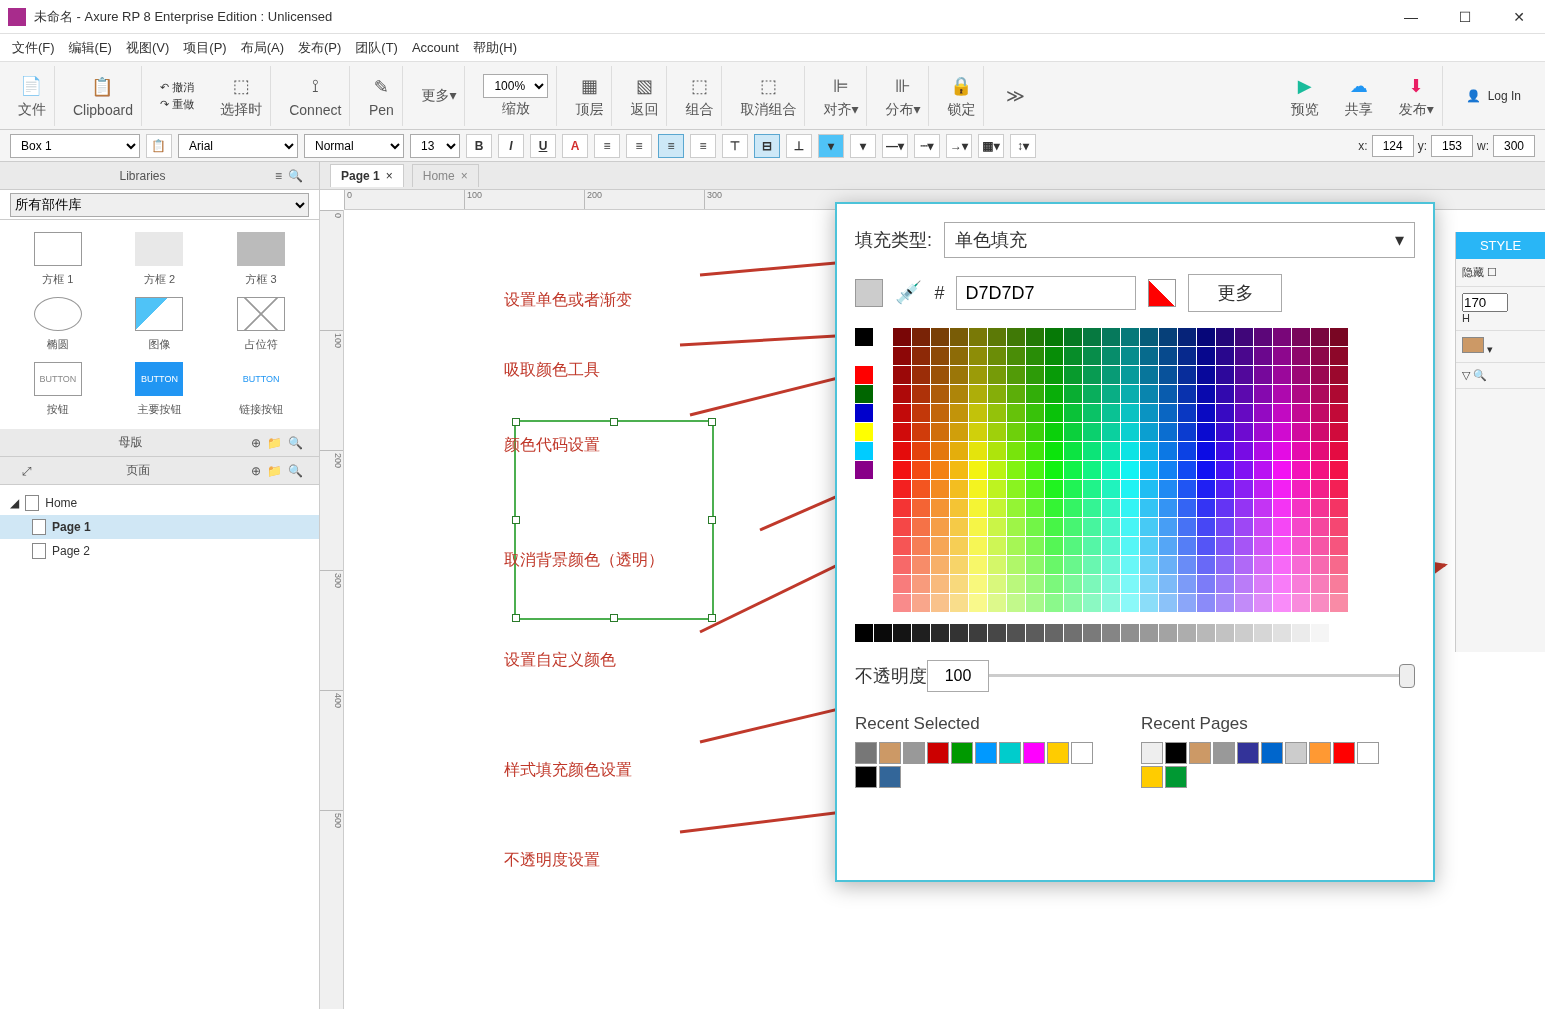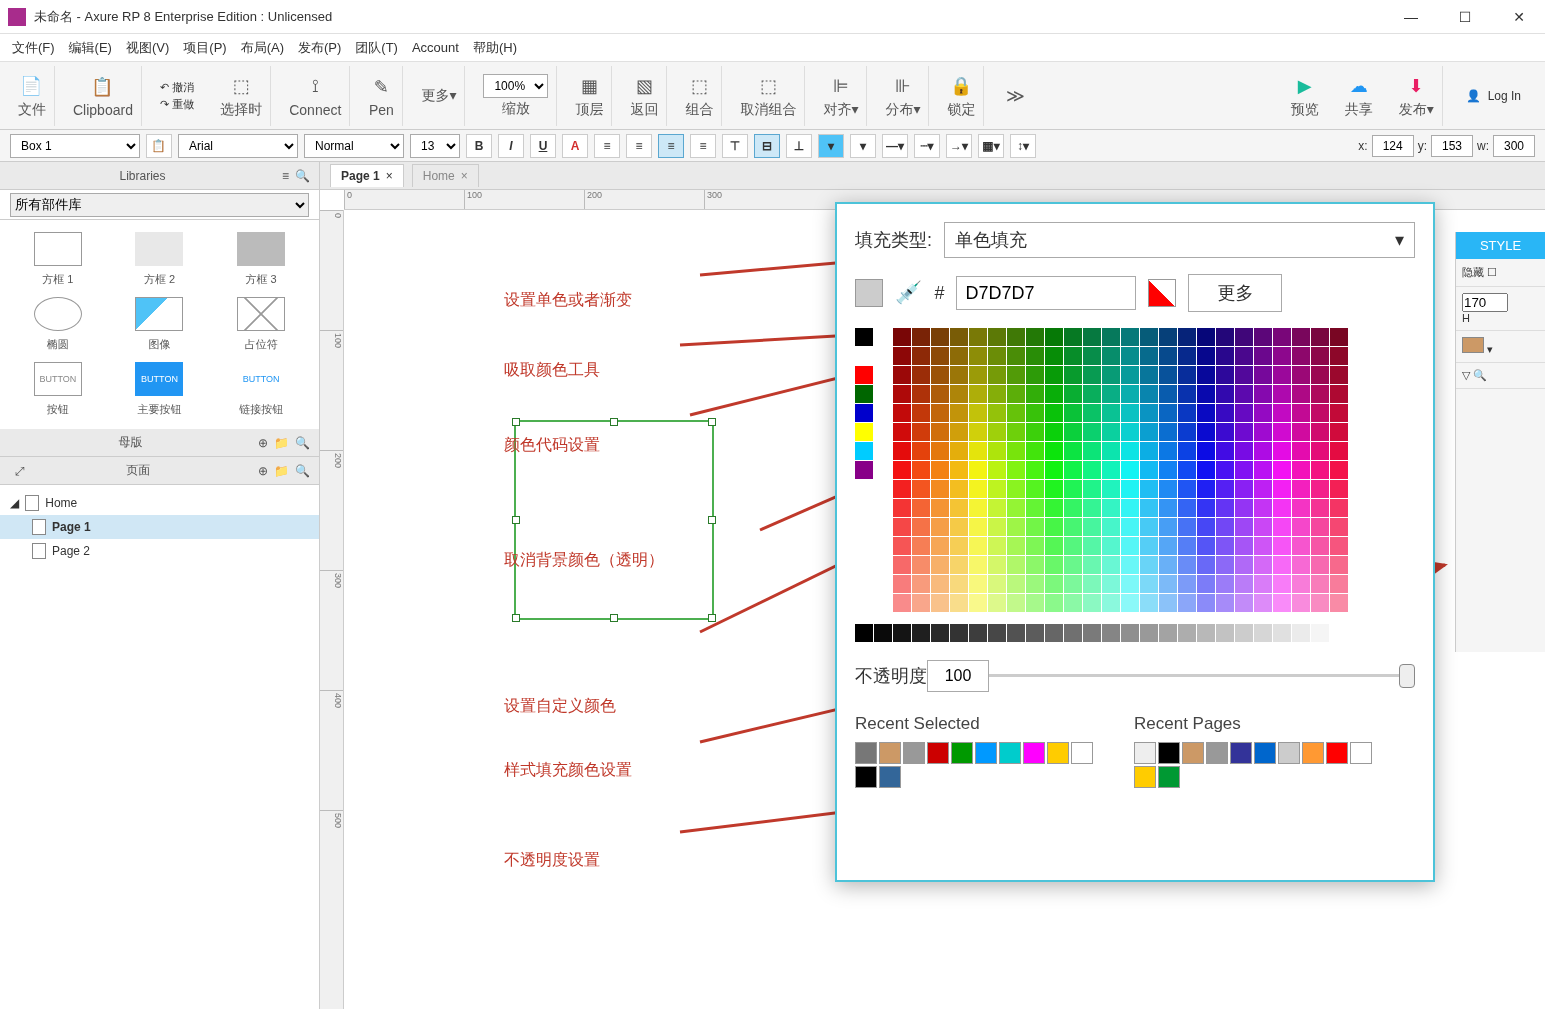--- a/index.html
+++ b/index.html
@@ -18,21 +18,21 @@
 .tool-label { font-size: 14px; color: #555; }
 .tool-login { margin-left: auto; display: flex; align-items: center; gap: 6px; padding: 0 14px; }
 .format-bar { height: 32px; background: #f5f5f5; border-bottom: 1px solid #ccc; display: flex; align-items: center; padding: 0 10px; gap: 6px; }
 .fmt-select { height: 24px; border: 1px solid #aaa; background: #fff; padding: 0 6px; font-size: 12px; }
 .fmt-btn { width: 26px; height: 24px; border: 1px solid #ccc; background: #fff; display: flex; align-items: center; justify-content: center; cursor: pointer; font-size: 12px; font-weight: bold; }
 .fmt-btn.active { background: #cde8f7; border-color: #5aa7d0; }
 .coord-box { display: flex; align-items: center; gap: 4px; margin-left: auto; }
 .coord-box input { width: 42px; height: 22px; border: 1px solid #aaa; text-align: center; font-size: 12px; }
 .main-area { display: flex; height: calc(100% - 162px); }
 .left-col { width: 320px; border-right: 1px solid #ccc; display: flex; flex-direction: column; }
-.panel-header { height: 28px; background: #eaeaea; border-bottom: 1px solid #ccc; display: flex; align-items: center; padding: 0 9px; font-size: 12px; color: #555; }
+.panel-header { height: 28px; background: #eaeaea; border-bottom: 1px solid #ccc; display: flex; align-items: center; padding: 0 16px; font-size: 12px; color: #555; }
 .panel-header .title { flex: 1; text-align: center; }
 .panel-header .icn { margin-left: 6px; cursor: pointer; }
 .lib-select { height: 30px; border-bottom: 1px solid #ccc; display: flex; align-items: center; padding: 0 10px; }
 .lib-select select { flex: 1; height: 24px; border: 1px solid #aaa; }
 .lib-section { padding: 6px 10px; border-bottom: 1px solid #eee; font-size: 12px; color: #555; cursor: pointer; }
 .widget-grid { display: grid; grid-template-columns: repeat(3, 1fr); gap: 10px; padding: 12px; }
 .widget-item { display: flex; flex-direction: column; align-items: center; gap: 6px; cursor: pointer; }
 .widget-shape { width: 48px; height: 34px; border: 1px solid #999; background: #fff; display: flex; align-items: center; justify-content: center; font-size: 9px; }
 .widget-shape.filled { background: #e8e8e8; border: none; }
 .widget-shape.dark { background: #bbb; border: none; }
@@ -71,21 +71,21 @@
 .pal-col .sw { width: 18px; height: 18px; }
 .pal-grid { display: grid; grid-template-columns: repeat(24, 18px); gap: 1px; }
 .pal-grid .sw { width: 18px; height: 18px; cursor: pointer; }
 .gray-row { display: flex; gap: 1px; margin-bottom: 18px; flex-wrap: wrap; }
 .gray-row .sw { width: 18px; height: 18px; }
 .opacity-row { display: flex; align-items: center; margin-bottom: 22px; }
 .opacity-input { width: 62px; height: 32px; border: 1px solid #aaa; text-align: center; font-size: 16px; }
 .slider { flex: 1; height: 24px; position: relative; }
 .slider-track { position: absolute; top: 10px; left: 0; right: 0; height: 3px; background: #ccc; }
 .slider-thumb { position: absolute; right: 0; top: 0; width: 16px; height: 24px; background: #eee; border: 1px solid #888; border-radius: 4px; }
-.recent-row { display: flex; gap: 19px; }
+.recent-row { display: flex; gap: 26px; }
 .recent-section h4 { font-size: 17px; color: #444; margin-bottom: 8px; font-weight: normal; }
 .recent-swatches { display: flex; gap: 2px; flex-wrap: wrap; max-width: 260px; }
 .recent-swatches .sw { width: 22px; height: 22px; border: 1px solid #999; }
 .right-panel { position: absolute; right: 0; top: 232px; width: 90px; background: #f5f5f5; border-left: 1px solid #ccc; height: 420px; z-index: 50; }
 .right-panel .sec { padding: 6px; border-bottom: 1px solid #ddd; font-size: 11px; }
 .style-tab { background: #29b6f6; color: #fff; padding: 6px; text-align: center; font-size: 13px; }
 svg.arrow { position: absolute; pointer-events: none; z-index: 90; }
 </style>
 </head>
 <body>
@@ -332,21 +332,21 @@
           <div class="sel-handle" style="top:calc(50% - 4px);right:-4px;"></div>
           <div class="sel-handle" style="bottom:-4px;left:-4px;"></div>
           <div class="sel-handle" style="bottom:-4px;left:calc(50% - 4px);"></div>
           <div class="sel-handle" style="bottom:-4px;right:-4px;"></div>
         </div>
 
         <div class="annotation" style="top:80px;left:160px;">设置单色或者渐变</div>
         <div class="annotation" style="top:150px;left:160px;">吸取颜色工具</div>
         <div class="annotation" style="top:225px;left:160px;">颜色代码设置</div>
         <div class="annotation" style="top:340px;left:160px;">取消背景颜色（透明）</div>
-        <div class="annotation" style="top:440px;left:160px;margin-top:46px;">设置自定义颜色</div>
+        <div class="annotation" style="top:440px;left:160px;">设置自定义颜色</div>
         <div class="annotation" style="top:550px;left:160px;">样式填充颜色设置</div>
         <div class="annotation" style="top:640px;left:160px;">不透明度设置</div>
       </div>
     </div>
   </div>
 </div>
 
 <div class="right-panel">
   <div class="style-tab">STYLE</div>
   <div class="sec"><span>隐藏</span> ☐</div>

